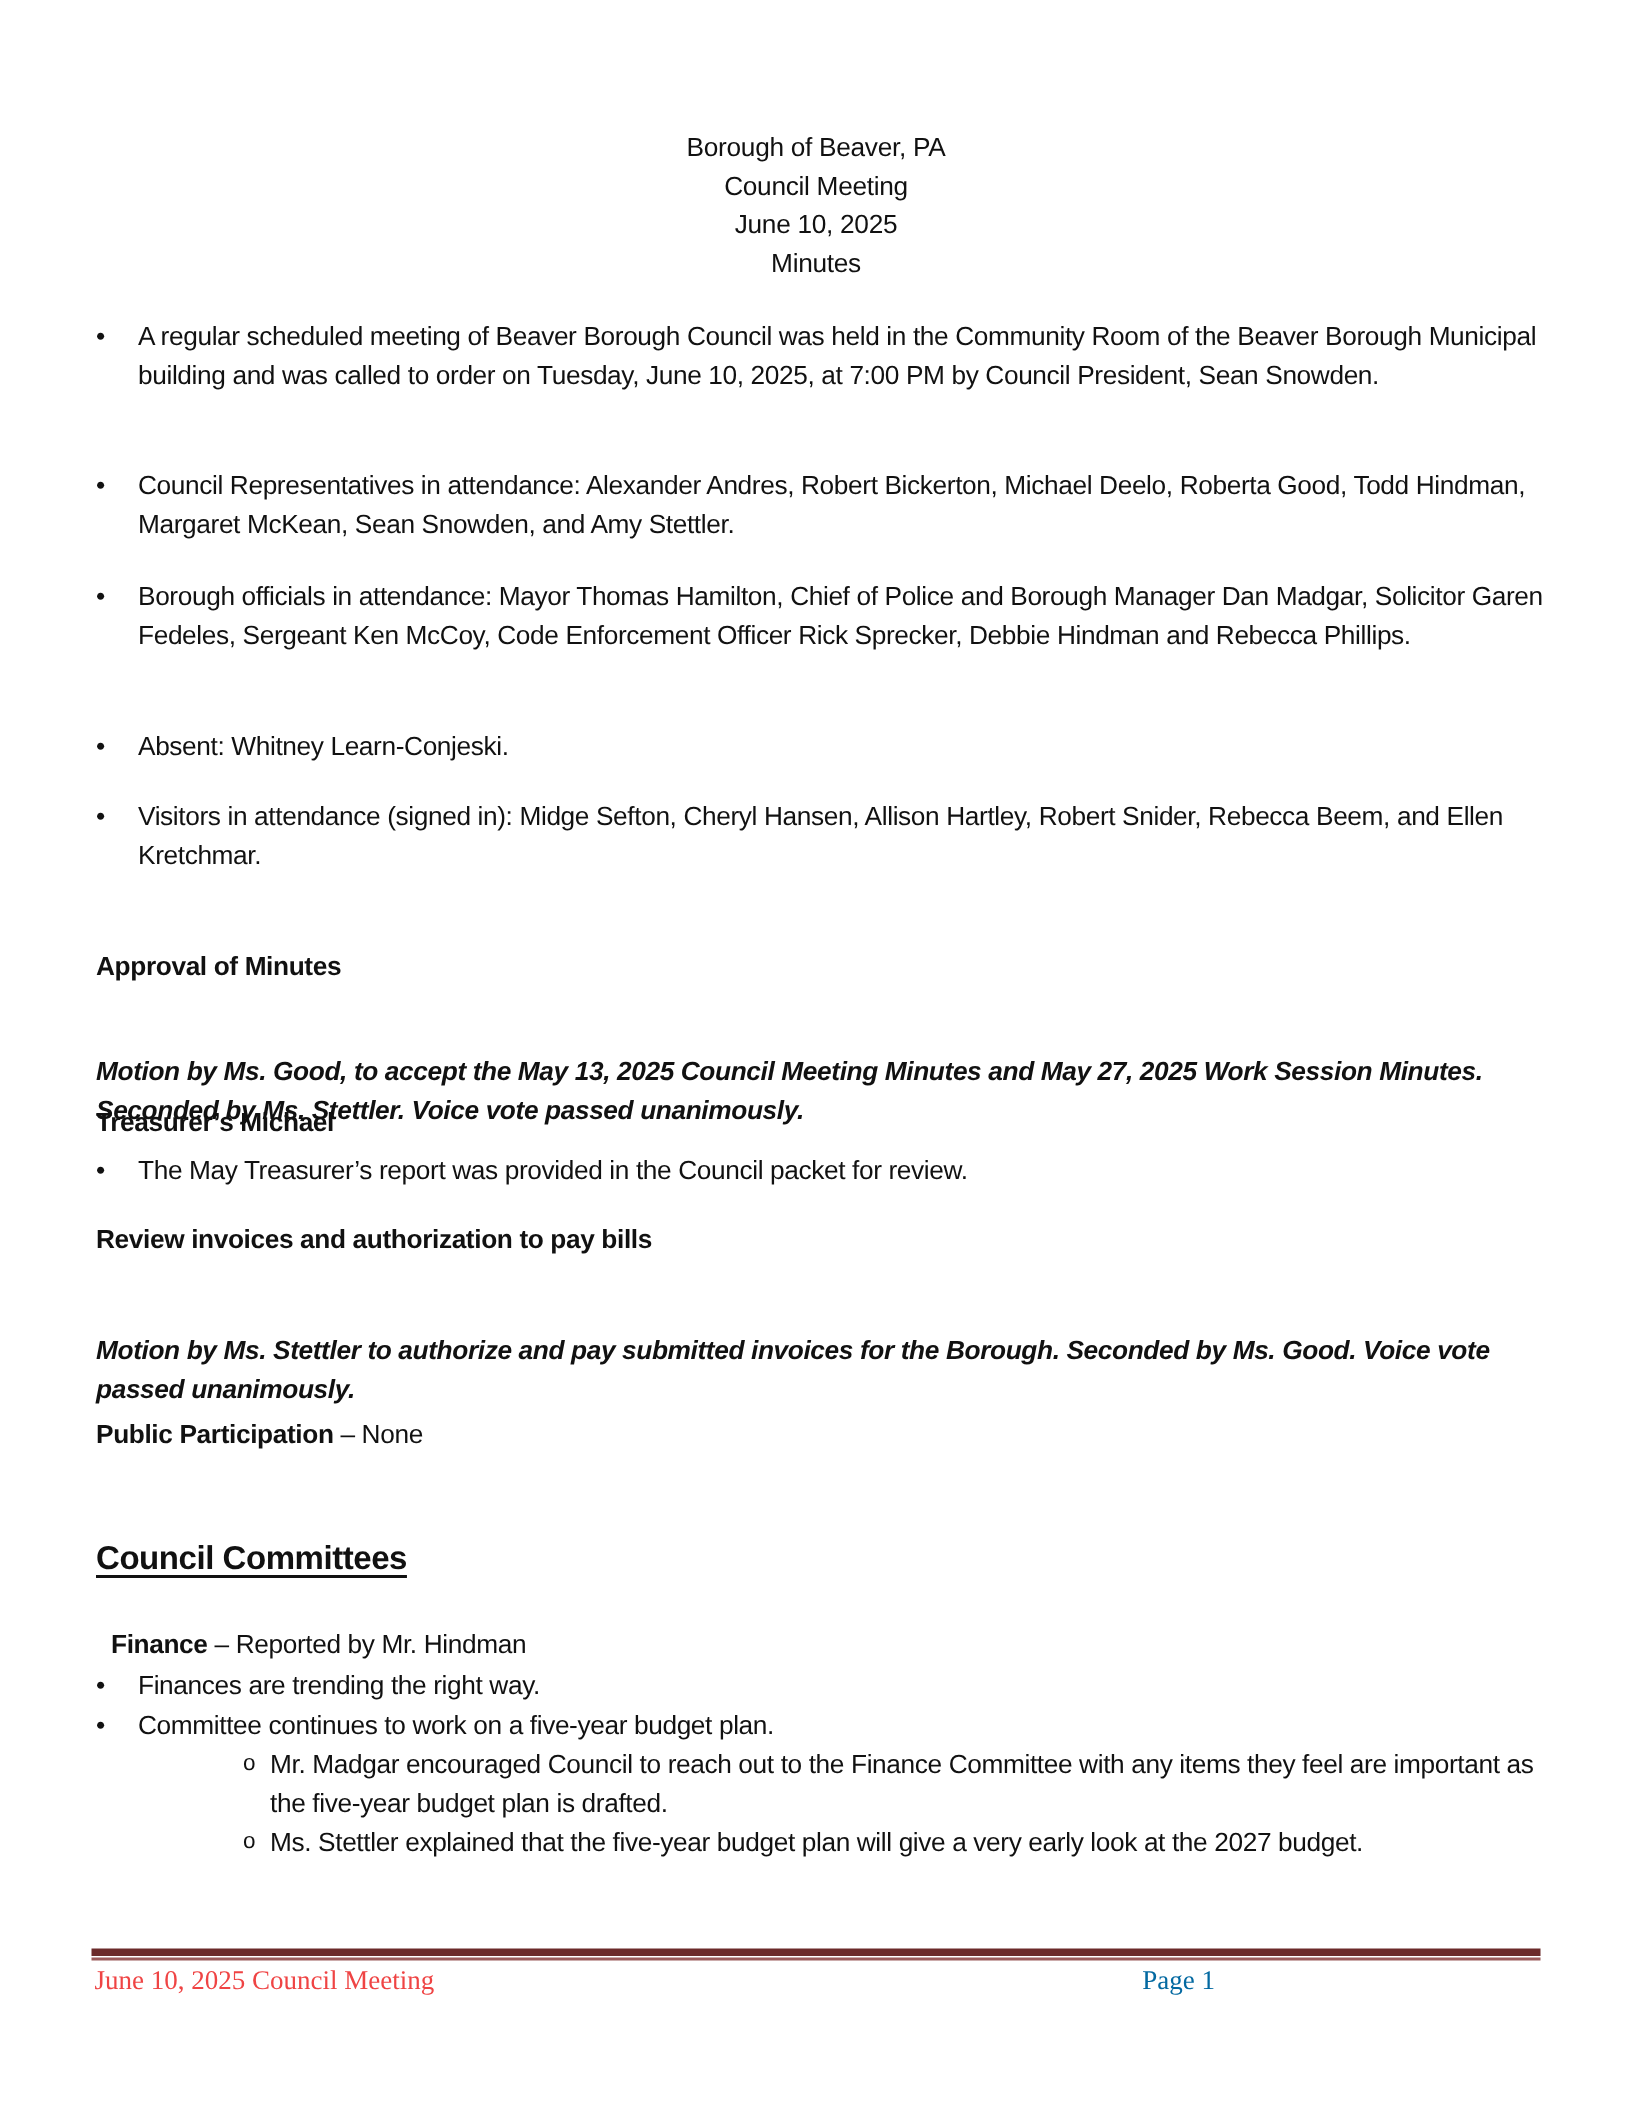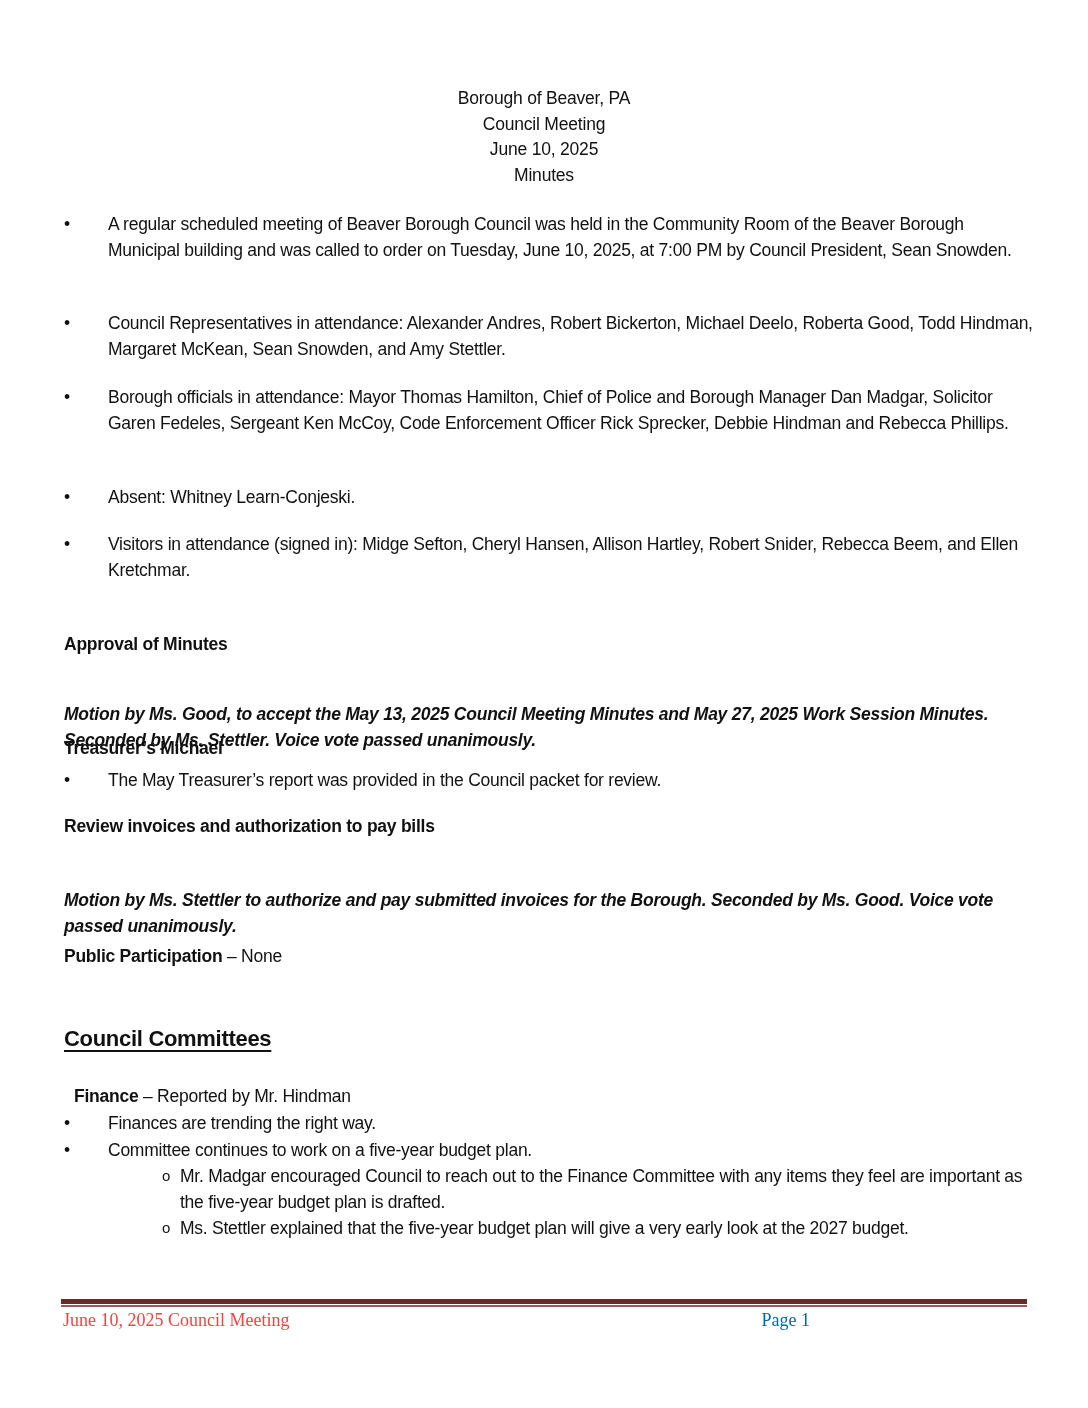--- a/index.html
+++ b/index.html
@@ -5,21 +5,21 @@
   html, body { margin: 0; padding: 0; background: #ffffff; }
   body { width: 1088px; height: 1408px; position: relative; overflow: hidden;
          font-family: "Liberation Sans", sans-serif; color: #111; }
   .page { position: absolute; left: 0; top: 12px; width: 874px; height: 1408px; }
   .title-block { position: absolute; top: 74px; left: 0; width: 1088px; text-align: center;
                  font-size: 17.5px; line-height: 25.5px; letter-spacing: -0.2px; }
   .title-block div { margin: 0; }
   .txt { font-size: 17.5px; line-height: 26px; letter-spacing: -0.25px; }
   .bullet-item { position: absolute; left: 64px; width: 970px; }
   .bullet-item .dot { position: absolute; left: 0; top: 0; width: 20px; }
-  .bullet-item .body { margin-left: 44px; }
+  .bullet-item .body { margin-left: 28px; }
   .sub-item { position: absolute; left: 162px; width: 870px; }
   .sub-item .dot { position: absolute; left: 0; top: 0; font-size: 15px; }
   .sub-item .body { margin-left: 18px; }
   .heading { position: absolute; left: 64px; font-weight: bold; }
   .motion { position: absolute; left: 64px; width: 975px; font-weight: bold; font-style: italic; margin-top: 44px; }
   .section-heading { position: absolute; left: 64px; top: 1014px; font-size: 22px; font-weight: bold;
                      text-decoration: underline; text-underline-offset: 4px; letter-spacing: -0.3px; }
   .footer-rule-thick { position: absolute; left: 61px; top: 1287px; width: 966px; height: 5px; background: #6b2a2a; }
   .footer-rule-thin { position: absolute; left: 61px; top: 1293px; width: 966px; height: 2px; background: #9a5a5a; }
   .footer-left { position: absolute; left: 63px; top: 1298px; font-family: "Liberation Serif", serif; font-size: 18px; color: #ef4444; }

